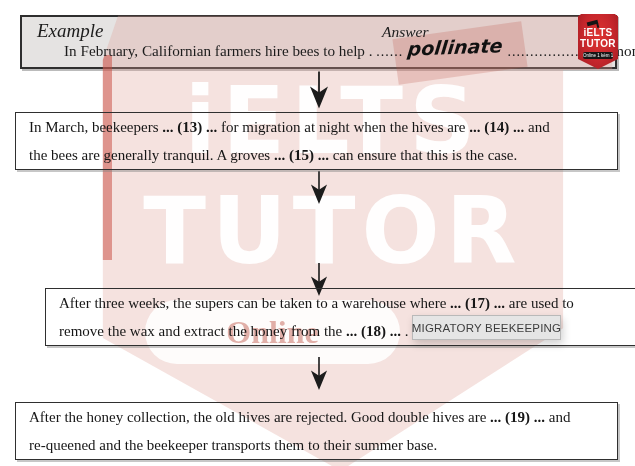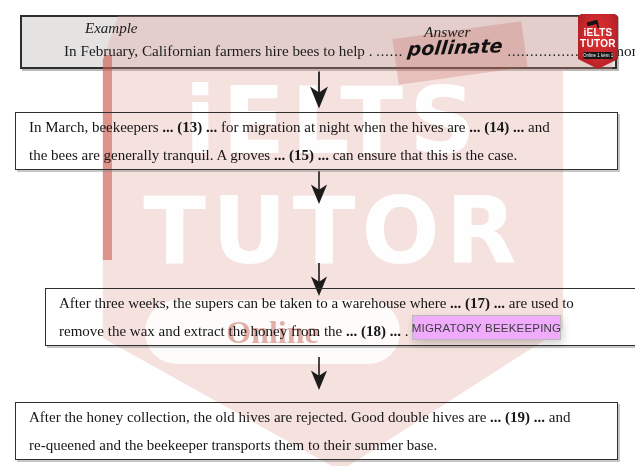--- a/index.html
+++ b/index.html
@@ -38,22 +38,22 @@
 
   
   #example-box {
     position:absolute; left:20px; top:15px; width:597px; height:54px;
     background:#e5e3e2; border:2px solid #2e2e2e;
     box-shadow:2px 2px 0 rgba(120,120,120,0.5);
     z-index:0;
   }
   #example-content { position:absolute; left:20px; top:15px; width:597px; height:54px; z-index:2; }
   .example-label { position:absolute; left:17px; top:5px;
-    font-style:italic; font-size:15px; color:#1c1c1c;margin-left:48px; }
-  .answer-label { position:absolute; left:404px; top:8px;
+    font-style:italic; font-size:19px; color:#1c1c1c; }
+  .answer-label { position:absolute; left:362px; top:8px;
     font-style:italic; font-size:15.5px; color:#1c1c1c; }
   .example-line { position:absolute; left:44px; top:23px;
     font-size:15.2px; white-space:nowrap; color:#1c1c1c; }
   .dots { letter-spacing:1px; font-size:14px; }
   .handwritten {
     display:inline-block; position:relative; top:-2px; margin:0 1px;
     font-family:"DejaVu Sans", sans-serif; font-style:italic; font-weight:800;
     font-size:19px; transform:skewX(-8deg) rotate(-2deg); color:#111;
   }
 
@@ -94,21 +94,21 @@
   
   .arrow { position:absolute; left:307px; z-index:2; }
   #arrow-1 { top:71px; }
   #arrow-2 { top:171px; }
   #arrow-3 { top:263px; }
   #arrow-4 { top:357px; }
 
   
   #tooltip {
     position:absolute; left:412px; top:315px; width:149px; height:25px; z-index:6;
-    background:#f0abfc; border:1px solid #b9b9b9;
+    background:#e5e5e5; border:1px solid #b9b9b9;
     box-shadow:2px 4px 8px rgba(0,0,0,0.18);
     display:flex; align-items:center; justify-content:center;
     font-family:"Liberation Sans", sans-serif; font-size:11.5px;
     letter-spacing:0.2px; color:#3d3d3d; white-space:nowrap;
   }
 </style>
 </head>
 <body>
 
 <div id="stage">

